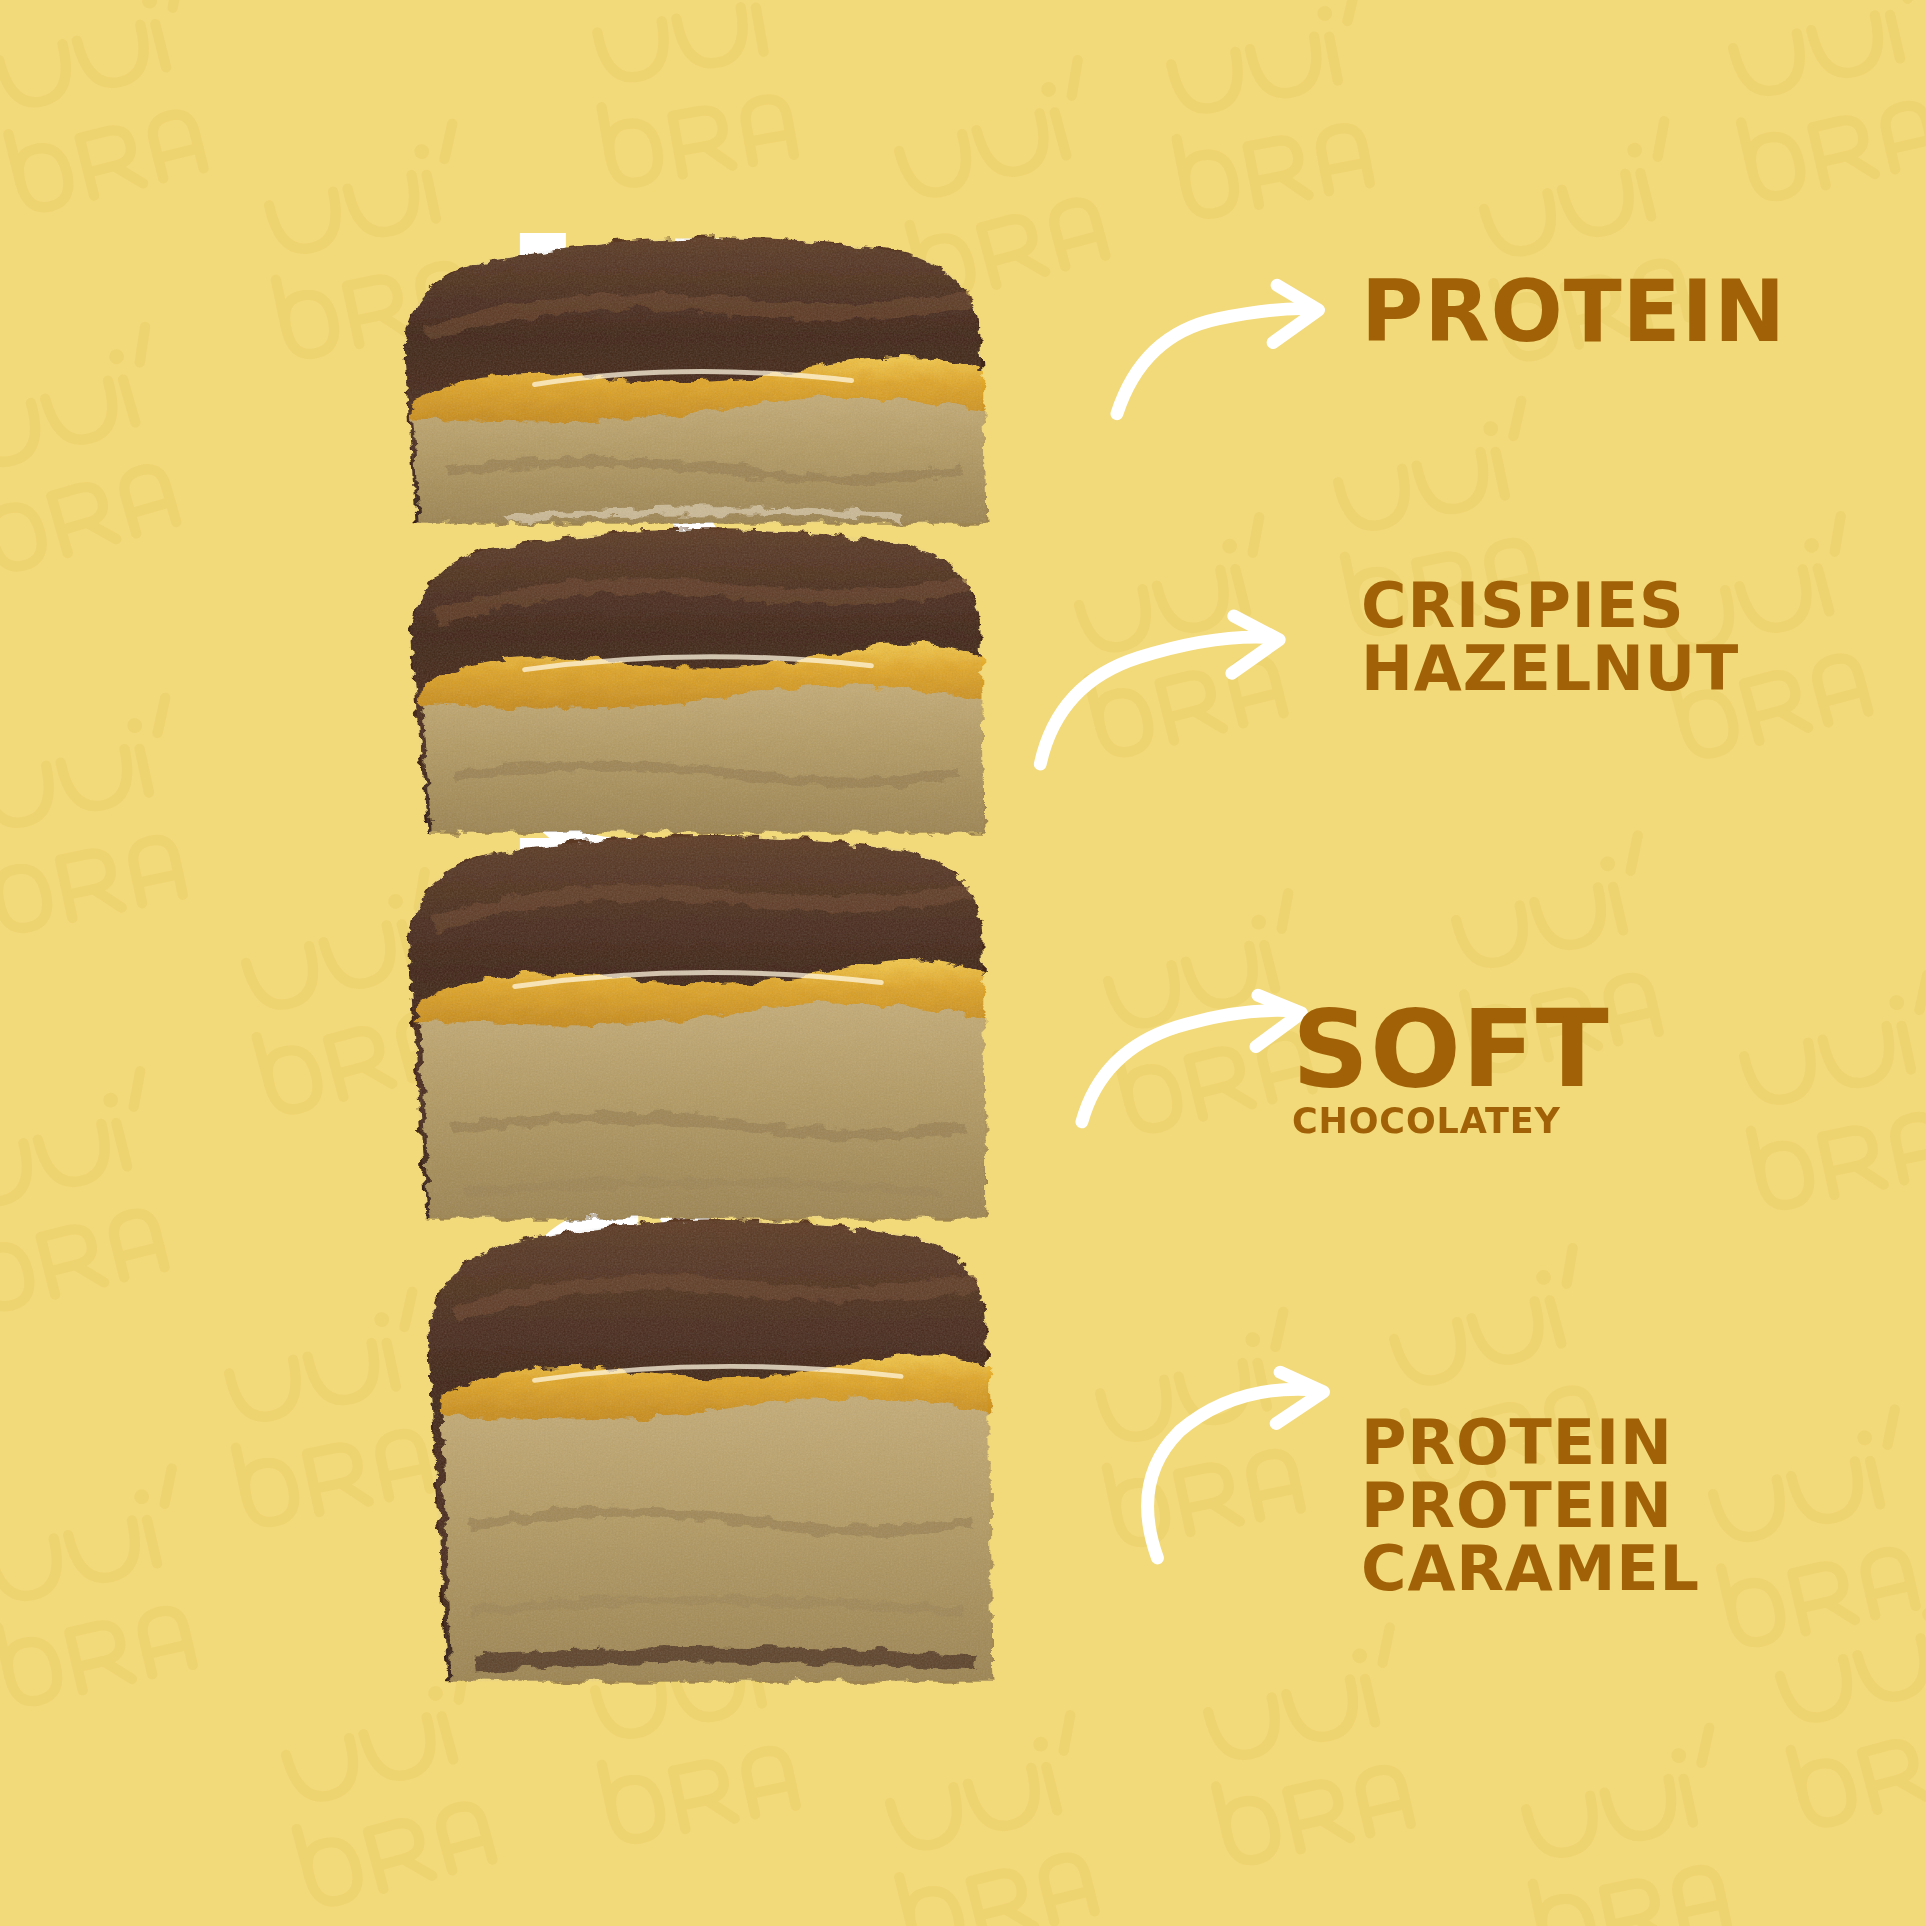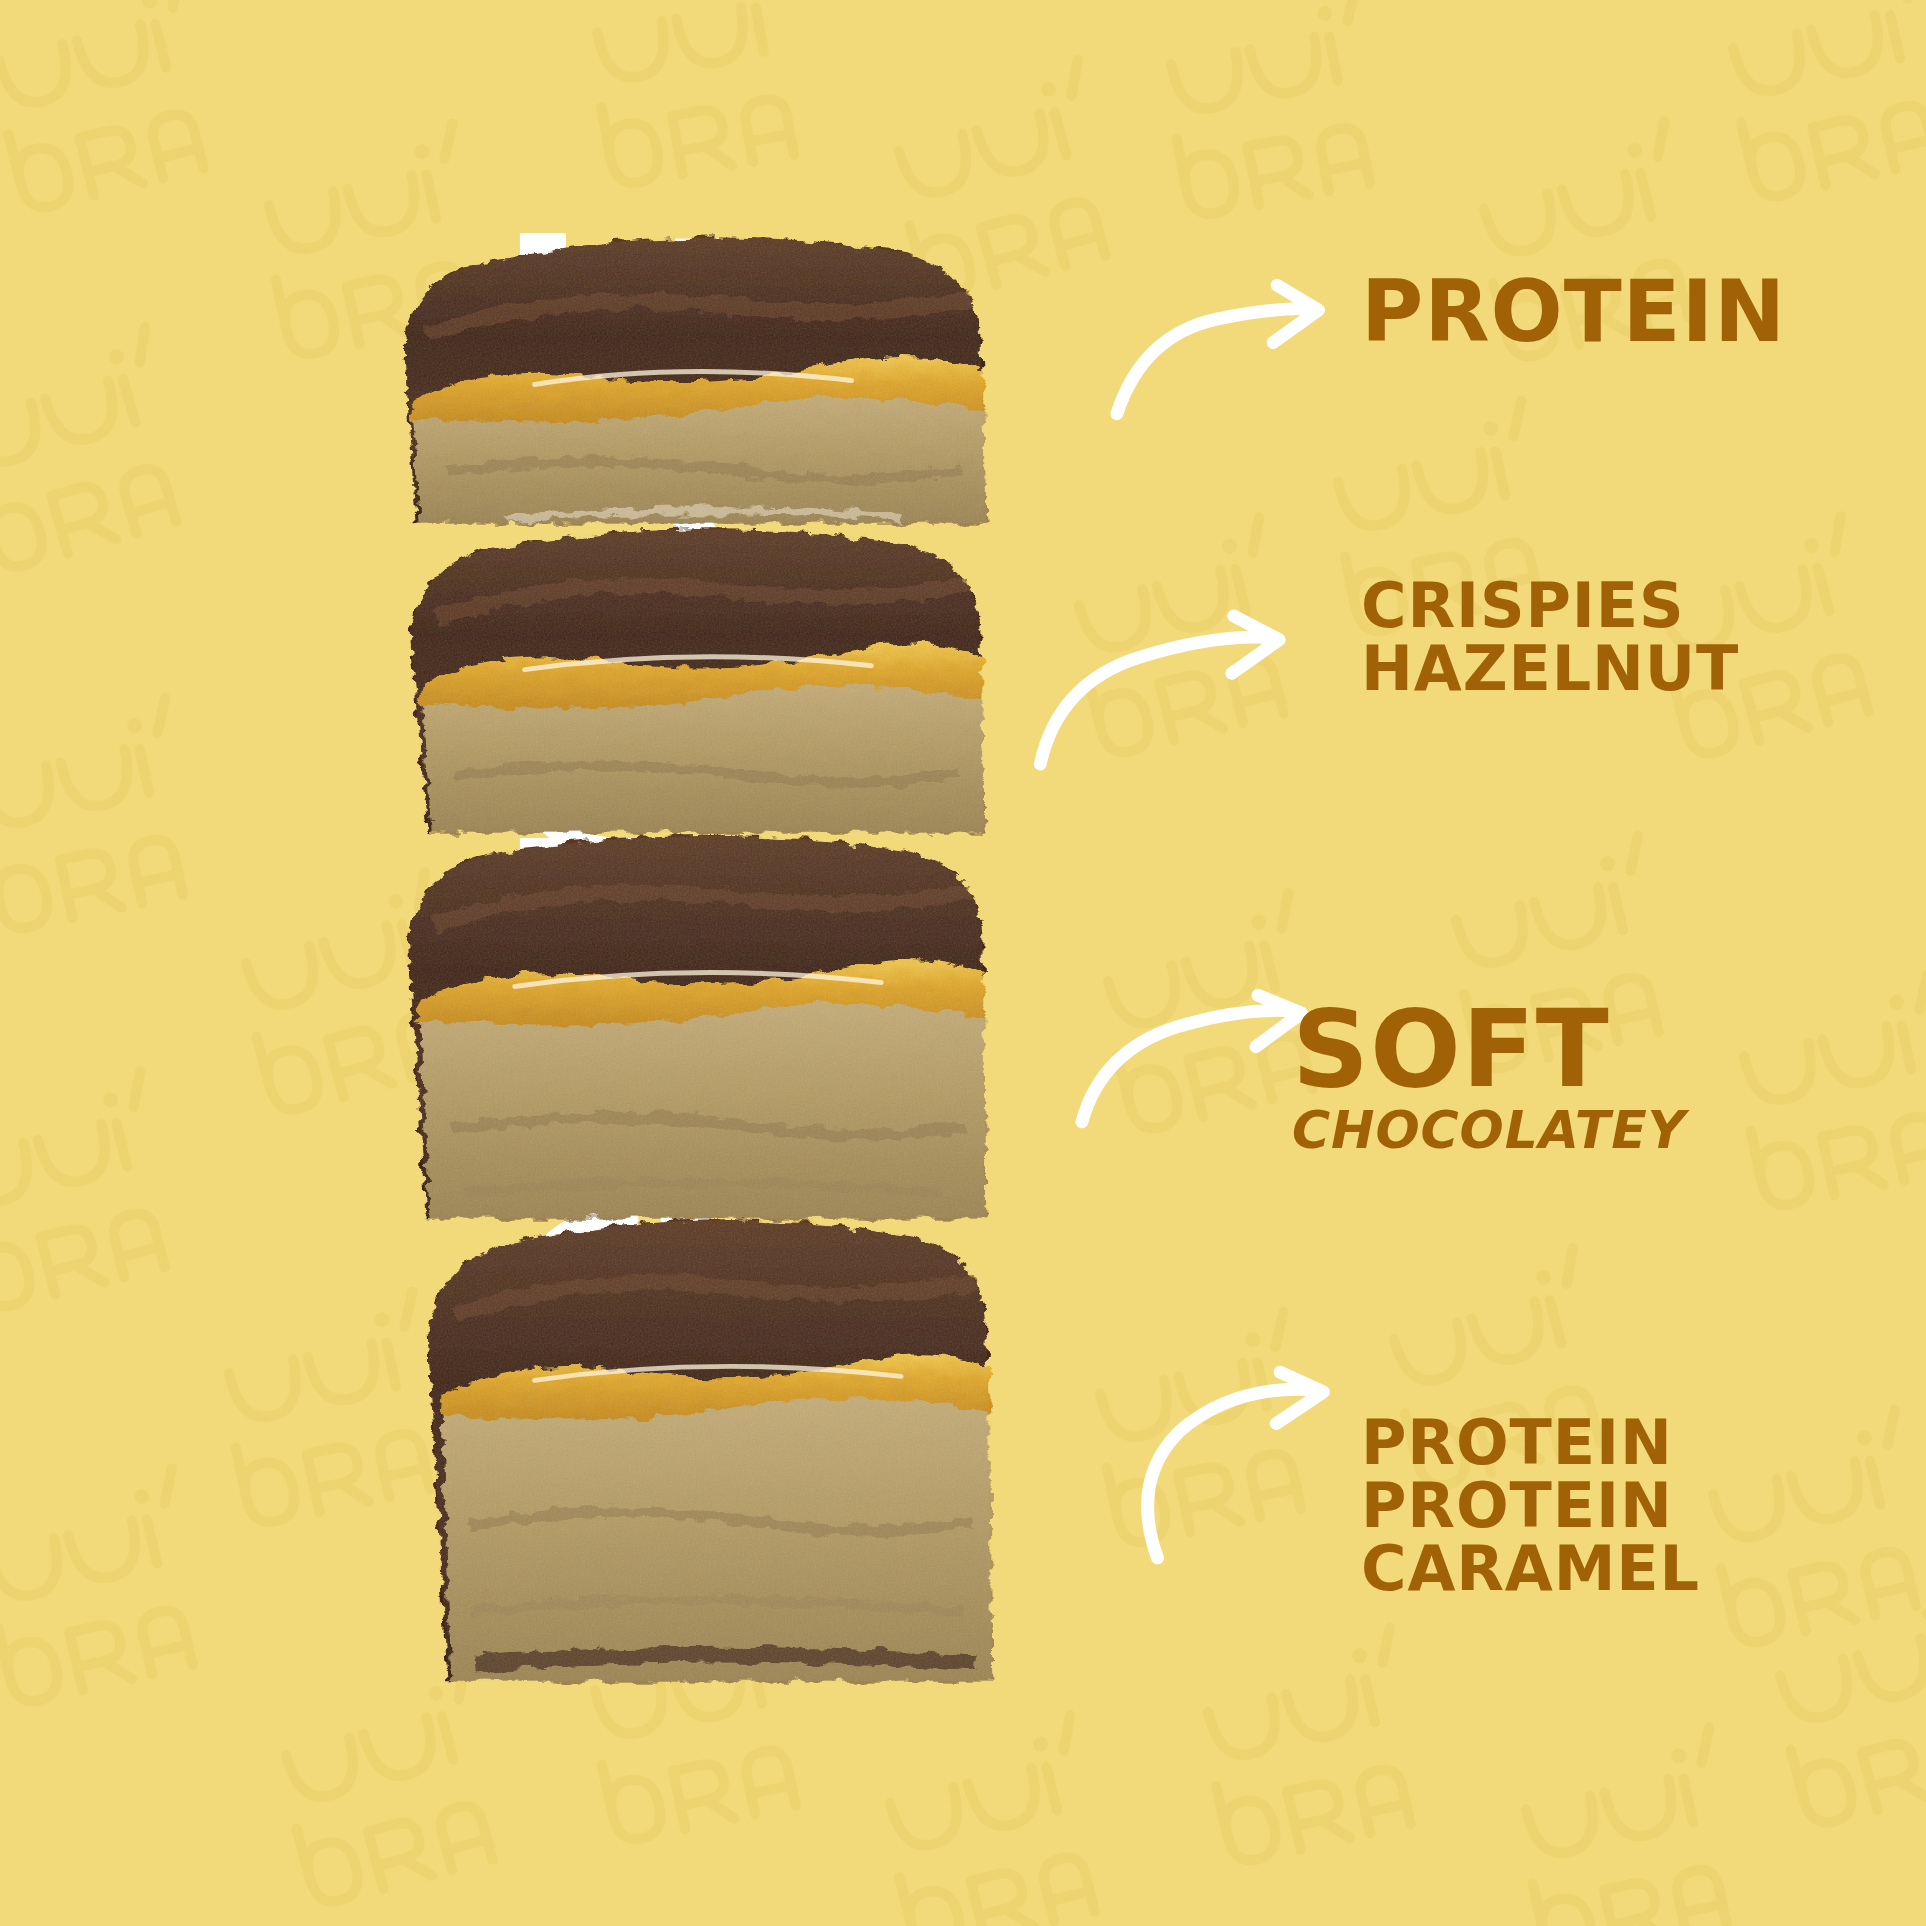--- a/index.html
+++ b/index.html
@@ -55,21 +55,21 @@
     position:absolute;
     color:#a16207;
     font-family:"DejaVu Sans",sans-serif;
     font-weight:700;
     letter-spacing:.055em;
     line-height:1.02;
     text-align:left;
     pointer-events:none;
   }
   .label .ln{display:block;white-space:nowrap;}
-  .sz-s{font-size:52px;font-style:italic;}
+  .sz-s{font-size:35px;}
   .sz-m{font-size:62px;}
   .sz-l{font-size:85px;}
   .sz-xl{font-size:107px;}
 
   
   .arrow{position:absolute;}
   .arrow svg{display:block;overflow:visible;}
 </style>
 </head>
 <body style="background: rgb(242, 217, 122);">

